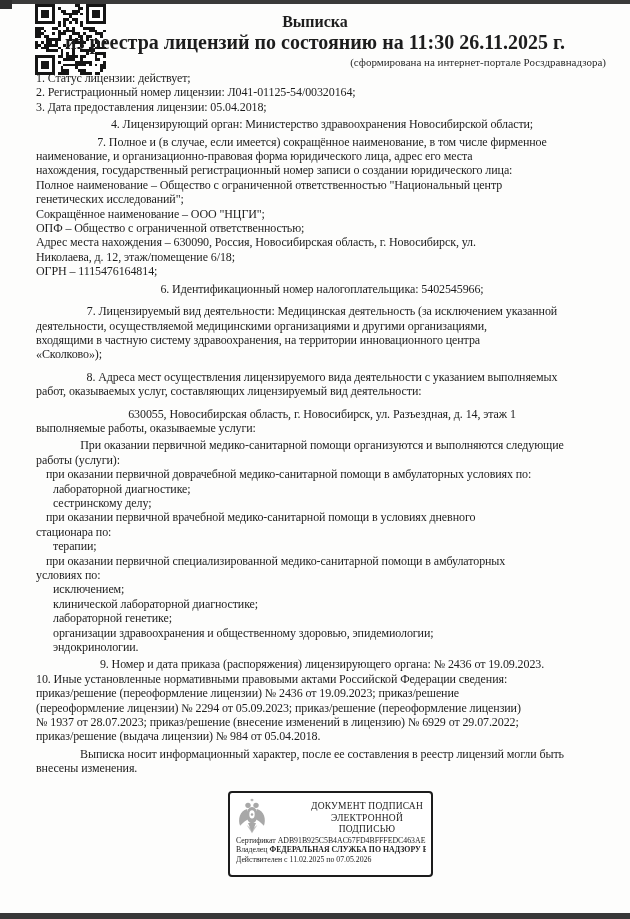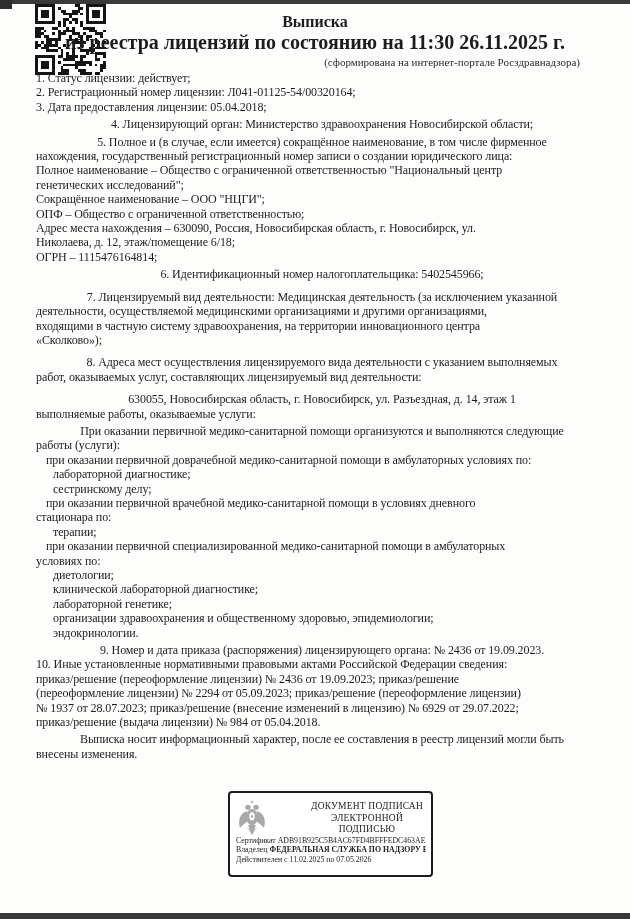--- a/index.html
+++ b/index.html
@@ -11,34 +11,34 @@
   .top-bar{position:absolute;left:0;top:0;width:100%;height:4px;background:#3a3a3a;}
   .bottom-bar{position:absolute;left:0;bottom:0;width:100%;height:6px;background:#383838;}
   .corner-mark{position:absolute;left:0;top:0;width:12px;height:9px;background:#2e2e2e;}
 
   .qr{position:absolute;left:35px;top:4px;width:71px;height:71px;background:#fff;}
   .qr svg{display:block;width:71px;height:71px;}
 
   .header{position:absolute;left:0;top:12px;width:100%;text-align:center;}
   .doc-title{font-size:16px;font-weight:bold;line-height:20px;}
   .doc-subtitle{font-size:20px;font-weight:bold;line-height:21px;}
-  .portal-note{font-size:11px;line-height:13px;text-align:right;margin:3px 50px 0 0;color:#2a2a2a;}
+  .portal-note{font-size:11px;line-height:13px;text-align:right;margin:3px 24px 0 0;color:#2a2a2a;}
 
   .doc-body{position:absolute;left:36px;top:71px;width:572px;}
   .line{white-space:nowrap;font-size:12px;line-height:14.4px;letter-spacing:-0.1px;}
   .ind-1{padding-left:10px;}
   .ind-2{padding-left:17px;}
   .gap-s{margin-top:3px;text-align:center;}
   .gap-m{margin-top:8px;text-align:center;}
 
   .stamp{
     position:absolute;left:228px;top:791px;width:205px;height:86px;box-sizing:border-box;
     background:#fff;border:2px solid #1c1c1c;border-radius:4px;padding:4px 5px 3px 6px;
   }
-  .stamp-head{display:flex;align-items:flex-end;gap:40px;}
+  .stamp-head{display:flex;align-items:center;gap:40px;}
   .emblem{width:32px;height:36px;flex:0 0 32px;}
   .emblem svg{display:block;width:32px;height:36px;}
   .stamp-title{flex:1;text-align:center;font-size:9.5px;line-height:11.5px;padding-top:4px;letter-spacing:0.2px;color:#222;}
   .stamp-line{font-size:7.8px;line-height:9.8px;white-space:nowrap;overflow:hidden;color:#222;}
   .stamp-line.first{margin-top:0;}
   .stamp-line b{font-weight:bold;}
 </style>
 </head>
 <body>
 
@@ -354,21 +354,22 @@
     <div class="doc-title">Выписка</div>
     <div class="doc-subtitle">из реестра лицензий по состоянию на 11:30 26.11.2025 г.</div>
     <div class="portal-note">(сформирована на интернет-портале Росздравнадзора)</div>
   </div>
 
   <div class="doc-body" id="doc-body">
       <div class="line ind-0">1. Статус лицензии: действует;</div>
       <div class="line ind-0">2. Регистрационный номер лицензии: Л041-01125-54/00320164;</div>
       <div class="line ind-0">3. Дата предоставления лицензии: 05.04.2018;</div>
       <div class="line ind-0 gap-s">4. Лицензирующий орган: Министерство здравоохранения Новосибирской области;</div>
-      <div class="line ind-0 gap-s">5. Полное и (в случае, если имеется) сокращённое наименование, в том числе фирменное</div>
+      <div class="line ind-0 gap-s">7. Полное и (в случае, если имеется) сокращённое наименование, в том числе фирменное</div>
+      <div class="line ind-0">наименование, и организационно-правовая форма юридического лица, адрес его места</div>
       <div class="line ind-0">нахождения, государственный регистрационный номер записи о создании юридического лица:</div>
       <div class="line ind-0">Полное наименование – Общество с ограниченной ответственностью "Национальный центр</div>
       <div class="line ind-0">генетических исследований";</div>
       <div class="line ind-0">Сокращённое наименование – ООО "НЦГИ";</div>
       <div class="line ind-0">ОПФ – Общество с ограниченной ответственностью;</div>
       <div class="line ind-0">Адрес места нахождения – 630090, Россия, Новосибирская область, г. Новосибирск, ул.</div>
       <div class="line ind-0">Николаева, д. 12, этаж/помещение 6/18;</div>
       <div class="line ind-0">ОГРН – 1115476164814;</div>
       <div class="line ind-0 gap-s">6. Идентификационный номер налогоплательщика: 5402545966;</div>
       <div class="line ind-0 gap-m">7. Лицензируемый вид деятельности: Медицинская деятельность (за исключением указанной</div>
@@ -382,21 +383,21 @@
       <div class="line ind-0 gap-s">При оказании первичной медико-санитарной помощи организуются и выполняются следующие</div>
       <div class="line ind-0">работы (услуги):</div>
       <div class="line ind-1">при оказании первичной доврачебной медико-санитарной помощи в амбулаторных условиях по:</div>
       <div class="line ind-2">лабораторной диагностике;</div>
       <div class="line ind-2">сестринскому делу;</div>
       <div class="line ind-1">при оказании первичной врачебной медико-санитарной помощи в условиях дневного</div>
       <div class="line ind-0">стационара по:</div>
       <div class="line ind-2">терапии;</div>
       <div class="line ind-1">при оказании первичной специализированной медико-санитарной помощи в амбулаторных</div>
       <div class="line ind-0">условиях по:</div>
-      <div class="line ind-2">диетологии;</div>
+      <div class="line ind-2">исключением;</div>
       <div class="line ind-2">клинической лабораторной диагностике;</div>
       <div class="line ind-2">лабораторной генетике;</div>
       <div class="line ind-2">организации здравоохранения и общественному здоровью, эпидемиологии;</div>
       <div class="line ind-2">эндокринологии.</div>
       <div class="line ind-0 gap-s">9. Номер и дата приказа (распоряжения) лицензирующего органа: № 2436 от 19.09.2023.</div>
       <div class="line ind-0">10. Иные установленные нормативными правовыми актами Российской Федерации сведения:</div>
       <div class="line ind-0">приказ/решение (переоформление лицензии) № 2436 от 19.09.2023; приказ/решение</div>
       <div class="line ind-0">(переоформление лицензии) № 2294 от 05.09.2023; приказ/решение (переоформление лицензии)</div>
       <div class="line ind-0">№ 1937 от 28.07.2023; приказ/решение (внесение изменений в лицензию) № 6929 от 29.07.2022;</div>
       <div class="line ind-0">приказ/решение (выдача лицензии) № 984 от 05.04.2018.</div>

